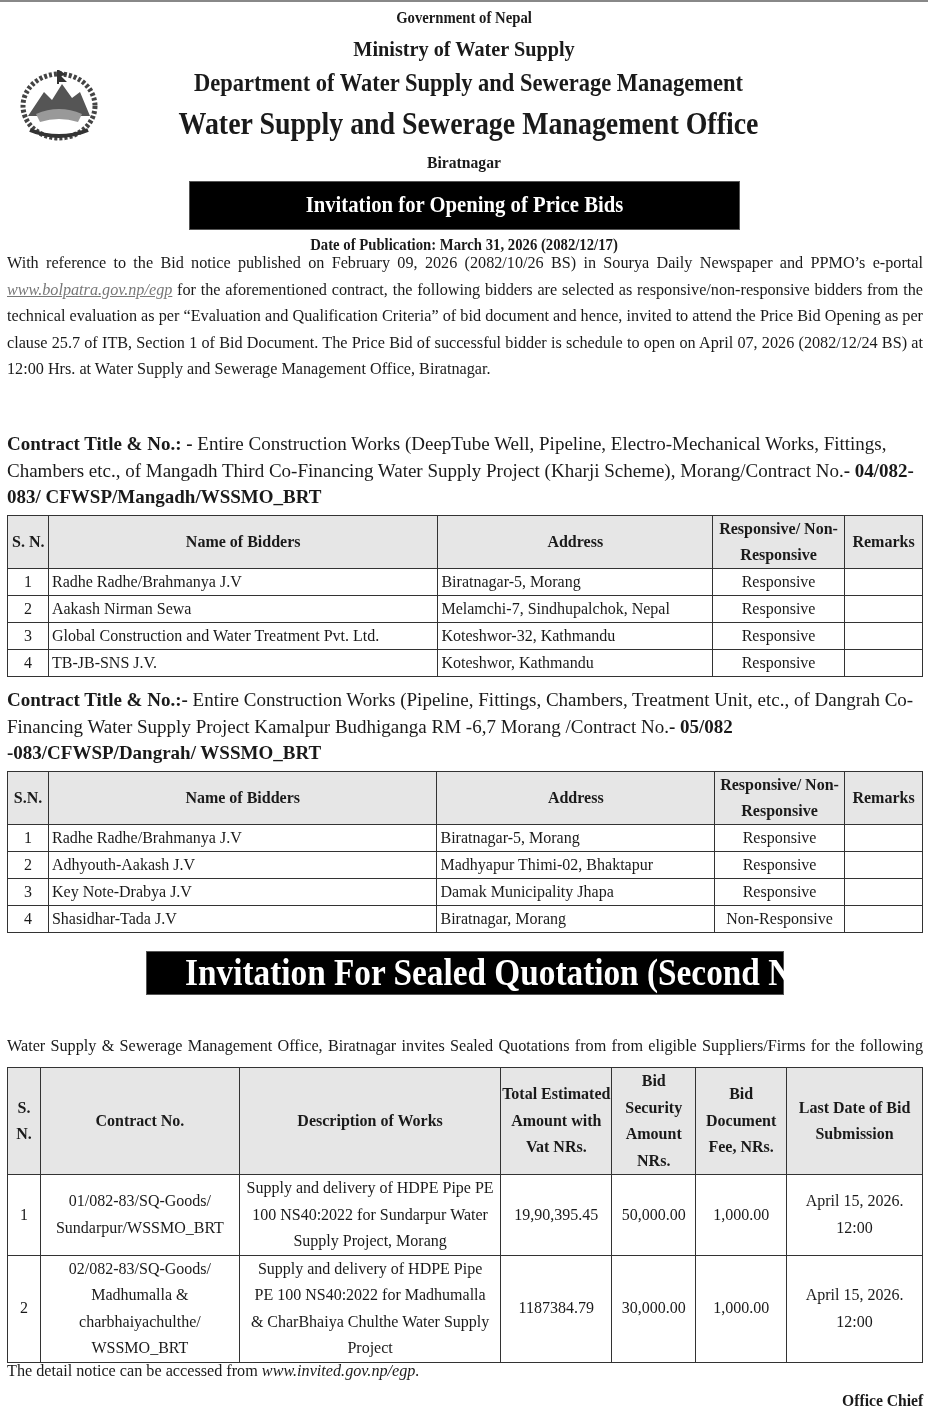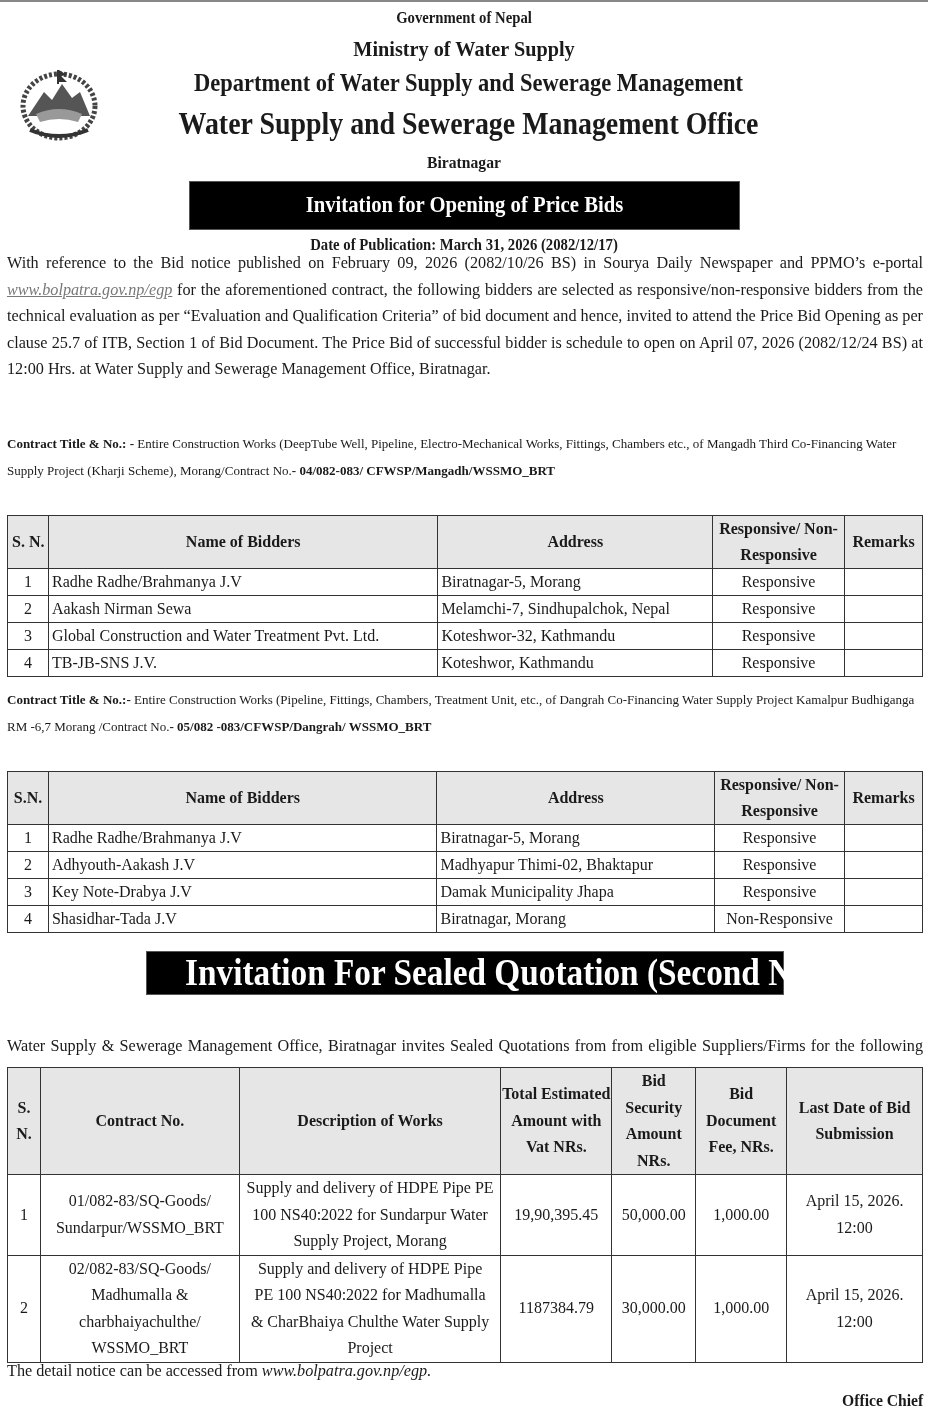--- a/index.html
+++ b/index.html
@@ -26,21 +26,21 @@
   .banner span { display: inline-block; transform: scaleX(0.9); white-space: nowrap; }
   .banner1 { left: 189px; top: 181px; width: 551px; height: 49px; font-size: 23px; line-height: 46px; }
   .pubdate { position: absolute; left: 0; right: 0; top: 236px; text-align: center; font-size: 16px; font-weight: bold; transform: scaleX(0.92); }
 
   .para {
     position: absolute; left: 7px; width: 916px; font-size: 16.2px; line-height: 26.5px;
     text-align: justify; text-align-last: left;
   }
   .para .link { color: #777; font-style: italic; text-decoration: underline; }
   .p1 { top: 250px; }
-  .ct { position: absolute; left: 7px; width: 916px; font-size: 13px; line-height: 26.5px; }
+  .ct { position: absolute; left: 7px; width: 916px; font-size: 19px; line-height: 26.5px; }
   .ct1 { top: 431px; }
   .ct2 { top: 687px; }
   .b { font-weight: bold; }
 
   table { border-collapse: collapse; position: absolute; font-size: 16px; }
   td, th { border: 1.5px solid #333; }
   th { background: #e6e6e6; font-weight: bold; text-align: center; font-size: 16px; line-height: 26px; }
   td { line-height: 26px; padding: 0 3px; }
   .c { text-align: center; }
 
@@ -220,15 +220,15 @@
     <td style="padding:0 22px;">02/082-83/SQ-Goods/ Madhumalla &amp; charbhaiyachulthe/ WSSMO_BRT</td>
     <td style="padding:0 10px;">Supply and delivery of HDPE Pipe PE 100 NS40:2022 for Madhumalla &amp; CharBhaiya Chulthe Water Supply Project</td>
     <td>1187384.79</td>
     <td>30,000.00</td>
     <td>1,000.00</td>
     <td style="padding:0 14px;">April 15, 2026. 12:00</td>
   </tr>
 </tbody>
   </table>
 
-<div class="footnote"><span>The detail notice can be accessed from </span><i>www.bolpatra.gov.np/egp.</i></div>
+<div class="footnote"><span>The detail notice can be accessed from </span><i>www.invited.gov.np/egp.</i></div>
 
 <div class="signoff">Office Chief</div>
 
 </body></html>

